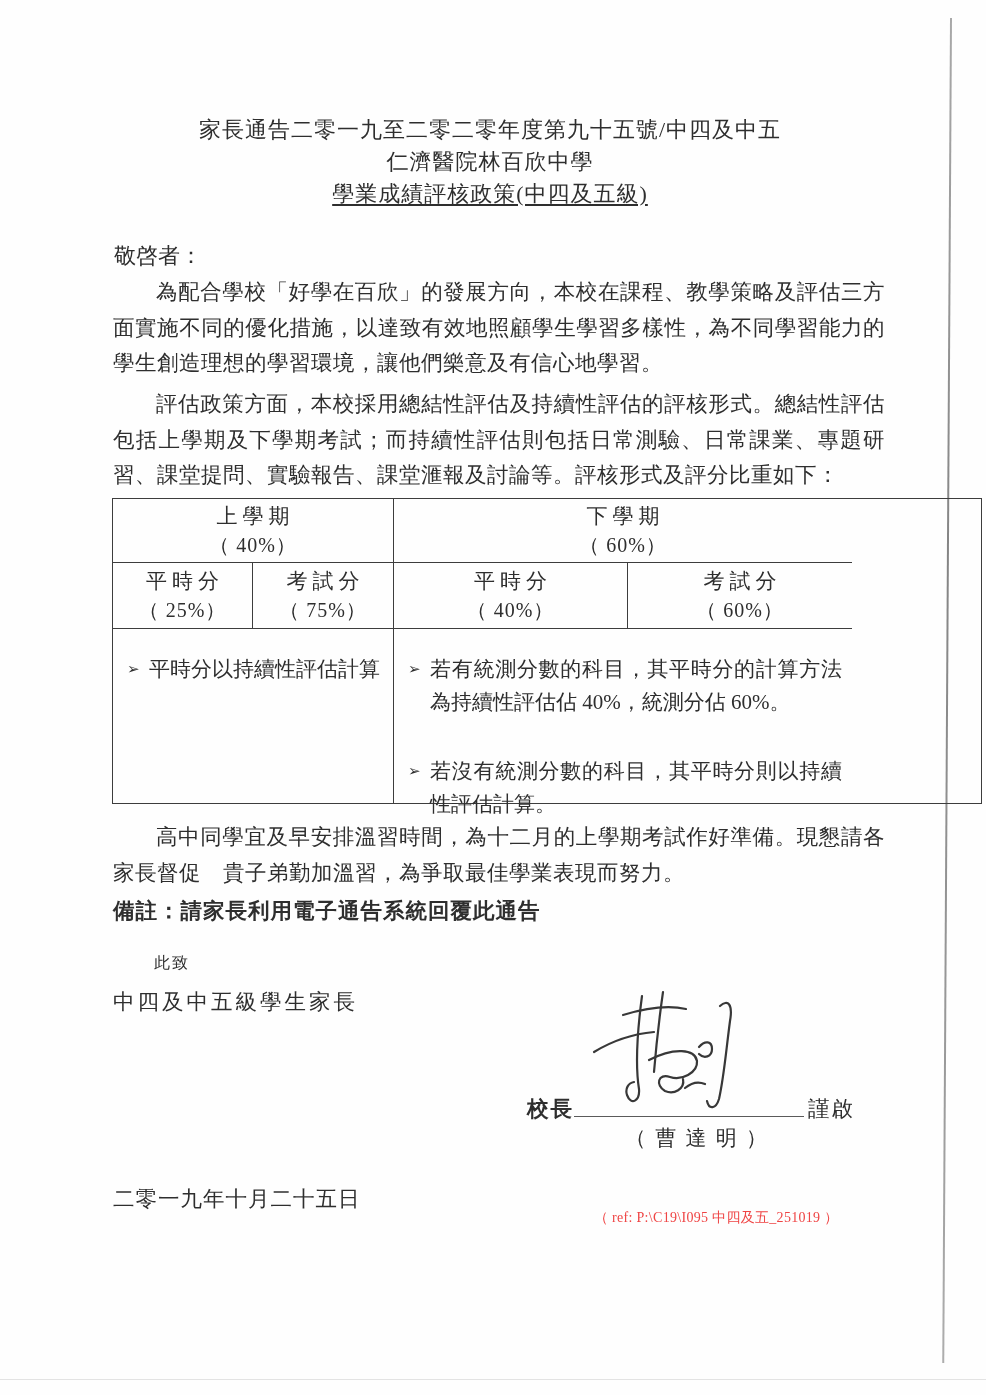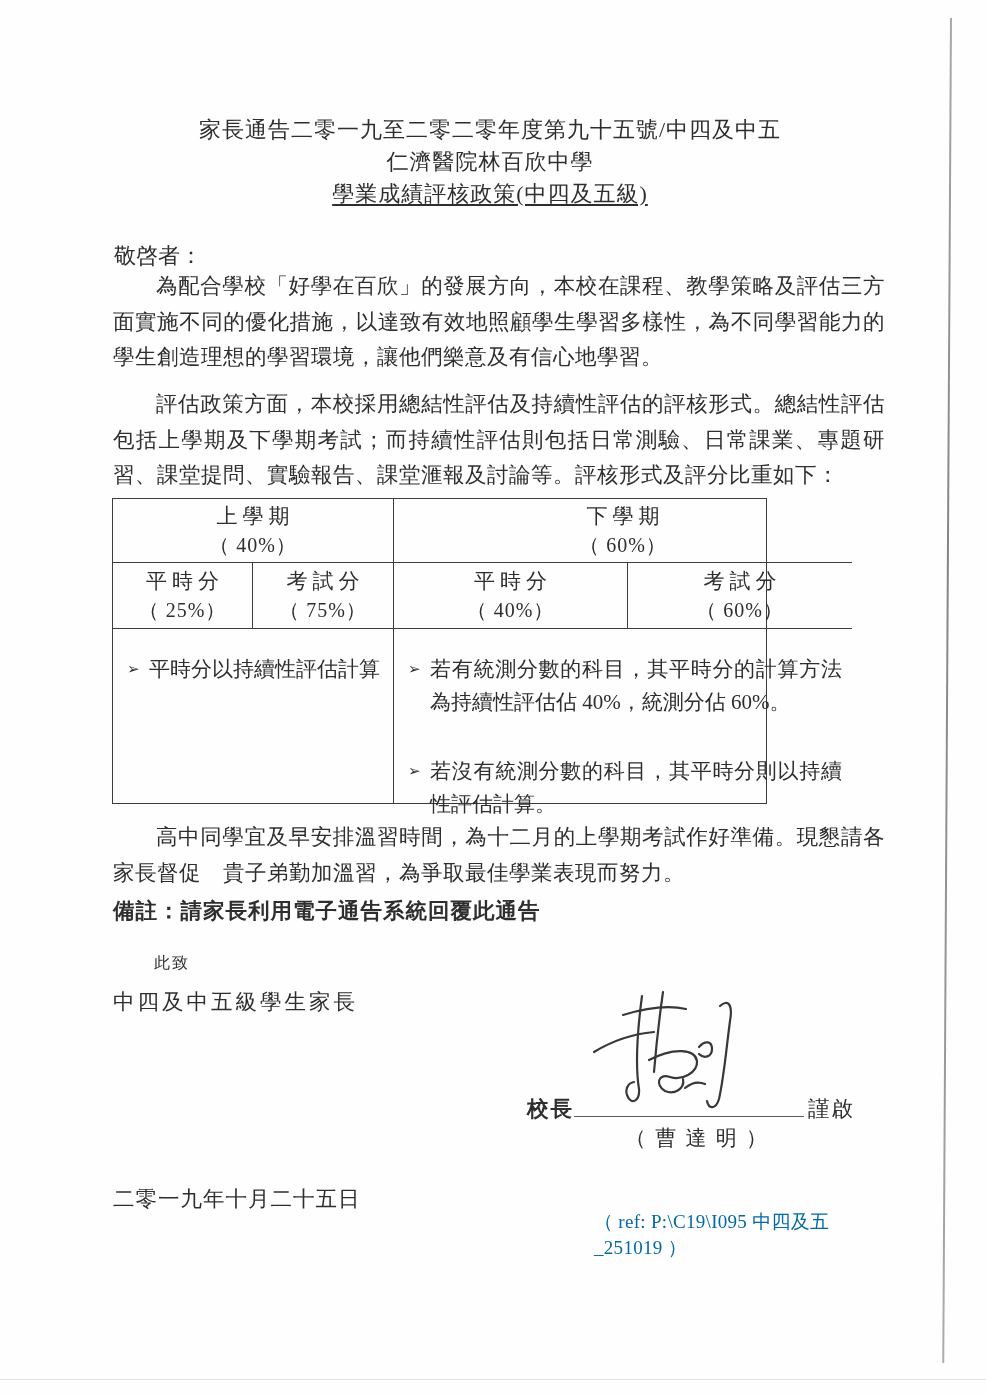--- a/index.html
+++ b/index.html
@@ -53,29 +53,29 @@
   .para {
     position: absolute;
     left: 113px;
     width: 772px;
     font-size: 21.5px;
     line-height: 35.5px;
     text-indent: 2em;
     text-align: justify;
     letter-spacing: .5px;
   }
-  .para1 { top: 269px; }
+  .para1 { top: 275px; }
   .para2 { top: 387px; }
   .para3 { top: 820px; font-family: Liberation Serif, serif; }
 
   
   .score-table {
     position: absolute;
     left: 112px; top: 498px;
-    width: 655px;
+    width: 870px;
     border: 1.5px solid #3d3d3d;
     display: grid;
     grid-template-columns: 140px 141px 234px 224px;
     grid-template-rows: 64px 66px 174px;
     font-size: 21px;
   }
   .cell {
     border-right: 1px solid #3d3d3d;
     border-bottom: 1px solid #3d3d3d;
   }
@@ -158,22 +158,22 @@
   .date-line {
     position: absolute;
     left: 113px; top: 1184px;
     font-size: 21.5px;
     letter-spacing: 1px;
   }
   .ref-line {
     position: absolute;
     left: 594px; top: 1209px;
     width: 280px;
-    font-size: 19px;
-    color: #0369a1;
+    font-size: 14px;
+    color: #ef4444;
     letter-spacing: .3px;
   }
 </style>
 </head>
 <body>
 
 <div class="page">
 
   <div class="scan-line"></div>
   <div class="bottom-edge"></div>

